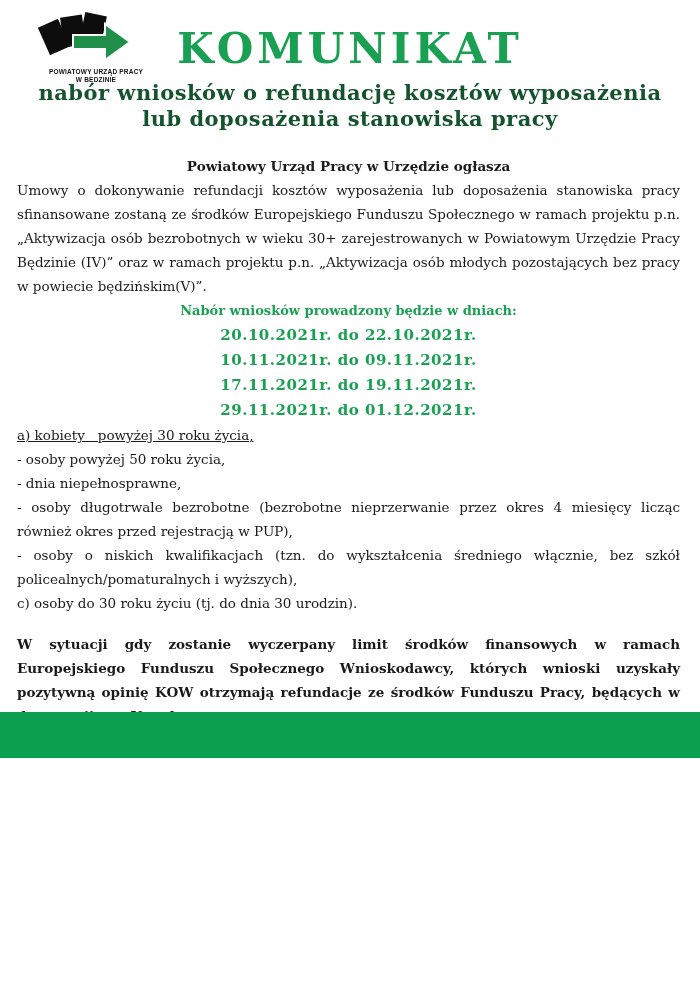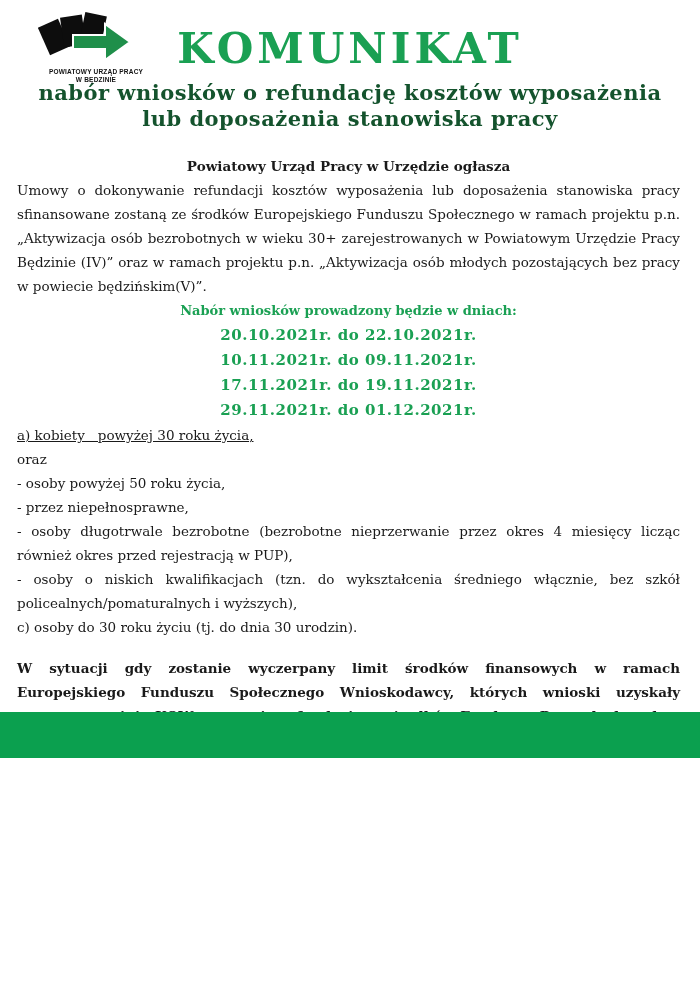--- a/index.html
+++ b/index.html
@@ -102,23 +102,22 @@
     <p class="center bold">Powiatowy Urząd Pracy w Urzędzie ogłasza</p>
     <p>Umowy o dokonywanie refundacji kosztów wyposażenia lub doposażenia stanowiska pracy sfinansowane zostaną ze środków Europejskiego Funduszu Społecznego w ramach projektu  p.n. „Aktywizacja osób bezrobotnych w wieku 30+ zarejestrowanych w Powiatowym Urzędzie Pracy Będzinie (IV)” oraz w ramach projektu p.n. „Aktywizacja osób młodych pozostających bez pracy w powiecie będzińskim(V)”.</p>
 
     <p class="green center bold dates-heading">Nabór wniosków prowadzony będzie w dniach:</p>
     <p class="green center bold date-line">20.10.2021r. do 22.10.2021r.</p>
     <p class="green center bold date-line">10.11.2021r. do 09.11.2021r.</p>
     <p class="green center bold date-line">17.11.2021r. do 19.11.2021r.</p>
     <p class="green center bold date-line">29.11.2021r. do 01.12.2021r.</p>
 
     <p class="underline prewrap">a) kobiety   powyżej 30 roku życia,</p>
-    <p>oraz</p>
     <p>- osoby powyżej 50 roku życia,</p>
-    <p>- przez niepełnosprawne,</p>
+    <p>- dnia niepełnosprawne,</p>
     <p>- osoby długotrwale bezrobotne (bezrobotne nieprzerwanie przez okres 4 miesięcy licząc również okres przed rejestracją w PUP),</p>
     <p>- osoby o niskich kwalifikacjach (tzn. do wykształcenia średniego włącznie, bez szkół policealnych/pomaturalnych i wyższych),</p>
     <p>c) osoby do 30 roku życiu (tj. do dnia 30 urodzin).</p>
 
     <p class="bold gap-top">W sytuacji gdy zostanie wyczerpany limit środków finansowych w ramach Europejskiego Funduszu Społecznego Wnioskodawcy, których wnioski uzyskały pozytywną opinię KOW otrzymają refundacje ze środków Funduszu Pracy, będących w dyspozycji tut. Urzędu.</p>
     <p>Wnioski można składać drogą elektroniczną po opatrzeniu kwalifikowanym podpisem elektronicznym lub profilem zaufanym, nadesłać pocztą czy przesyłka kurierską  na adres: Powiatowy Urząd Pracy w Będzinie, ul. Ignacego Krasickiego 17A, 42-500 Będzin lub złożyć w siedzibie tut. Urzędu w pokoju  nr 202.</p>
   </div>
 
   <div class="footer-bar"></div>
 </div>

